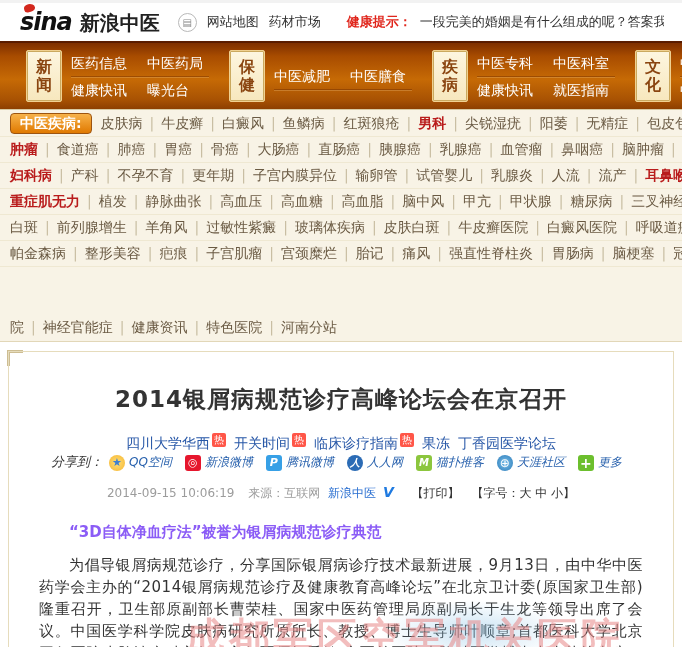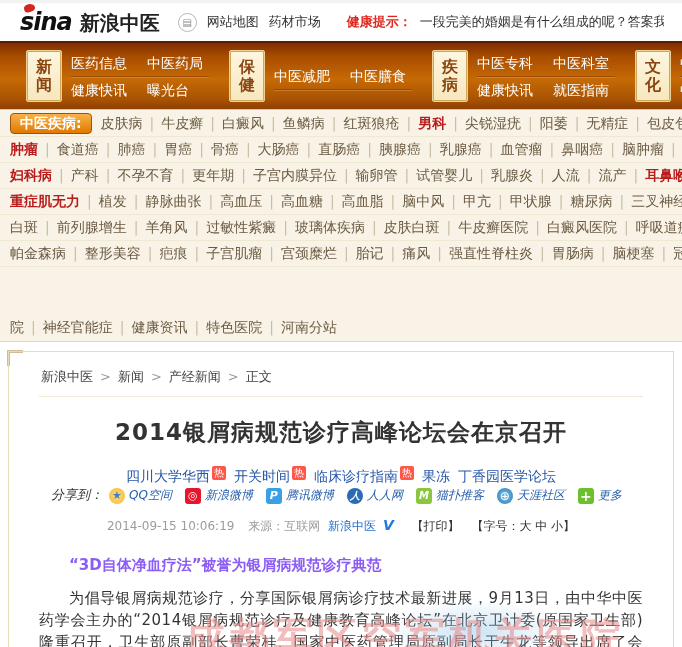--- a/index.html
+++ b/index.html
@@ -184,23 +184,20 @@
       <span class="tag-items"><span class="tg">帕金森病</span><span class="tg">整形美容</span><span class="tg">疤痕</span><span class="tg">子宫肌瘤</span><span class="tg">宫颈糜烂</span><span class="tg">胎记</span><span class="tg">痛风</span><span class="tg">强直性脊柱炎</span><span class="tg">胃肠病</span><span class="tg">脑梗塞</span><span class="tg">冠心病</span></span>
     </div>
   <div class="tag-row">
       <span class="tag-items"><span class="tg">院</span><span class="tg">神经官能症</span><span class="tg">健康资讯</span><span class="tg">特色医院</span><span class="tg">河南分站</span></span>
     </div>
 </div>
 
 <div class="content">
   <span class="corner"></span>
 
-  <div class="crumbs">
-    <span><span class="crumb">新浪中医</span></span><span><span class="crumb-sep">&gt;</span><span class="crumb">新闻</span></span><span><span class="crumb-sep">&gt;</span><span class="crumb">产经新闻</span></span><span><span class="crumb-sep">&gt;</span><span class="crumb">正文</span></span>
-  </div>
 
   <div class="art-title">2014银屑病规范诊疗高峰论坛会在京召开</div>
 
   <div class="hotlinks">
 
       <span class="hotlink">
         <span>四川大学华西</span>
         <span class="hot-badge">热</span>
       </span>
 

